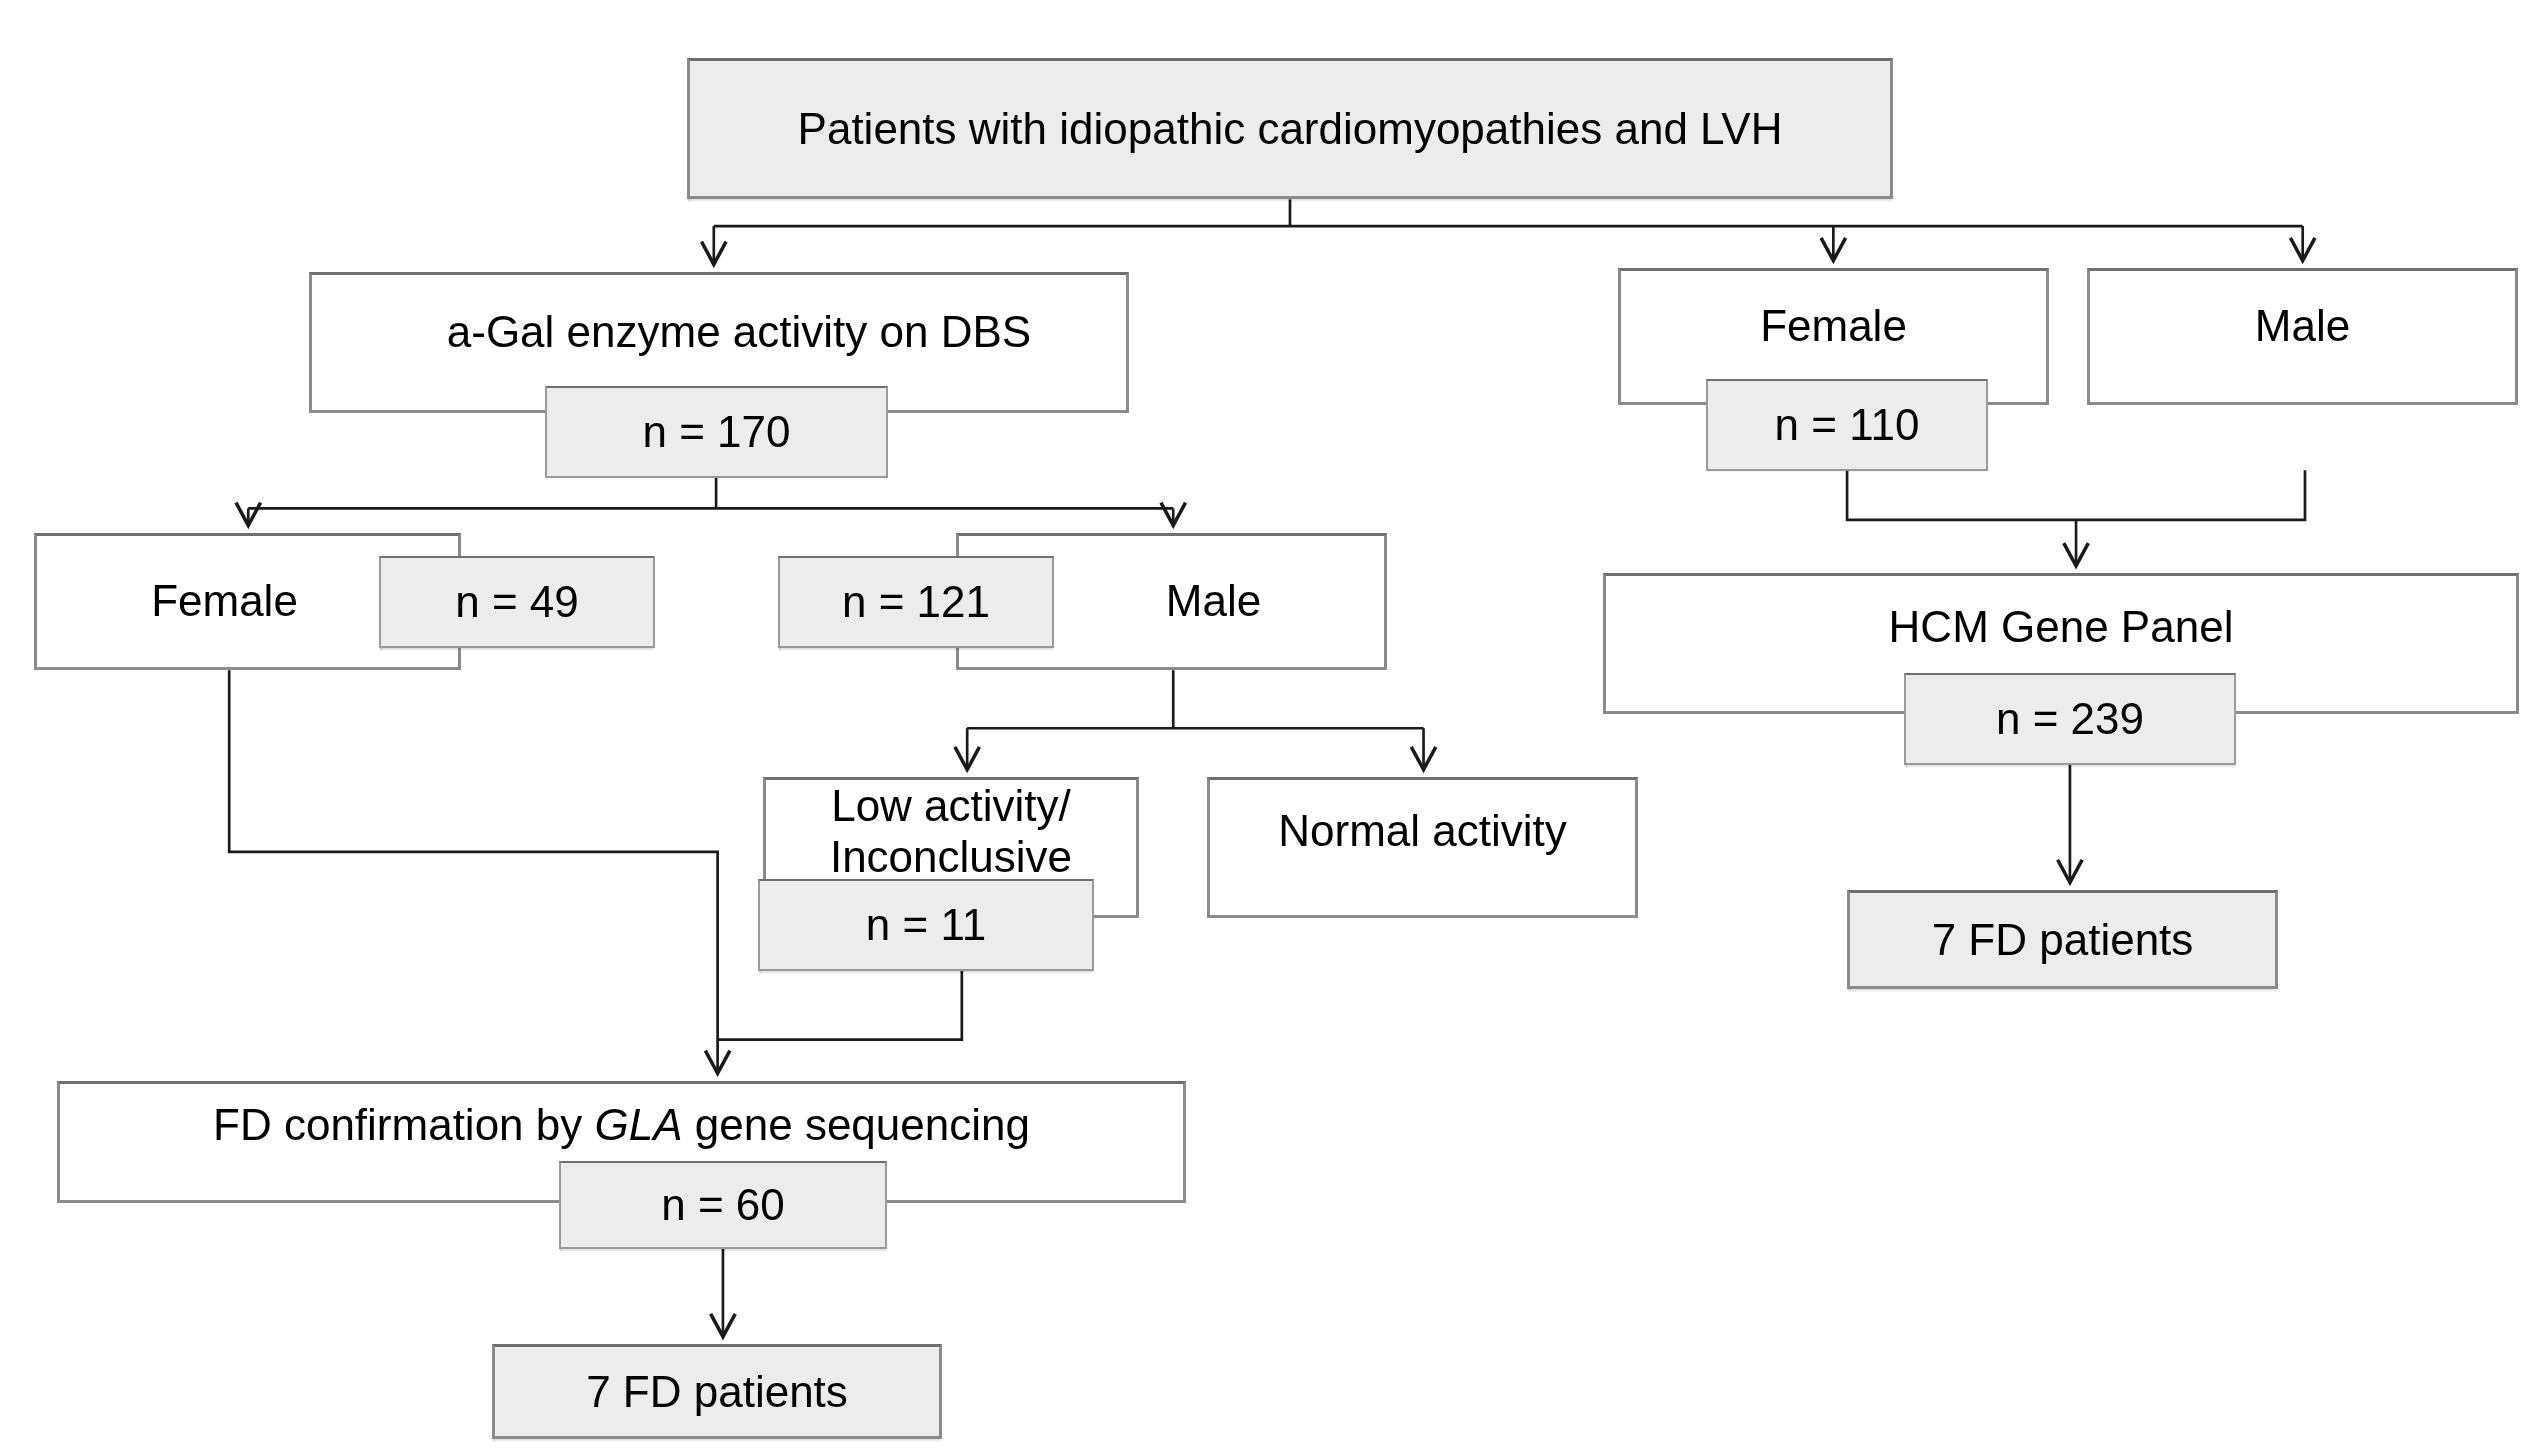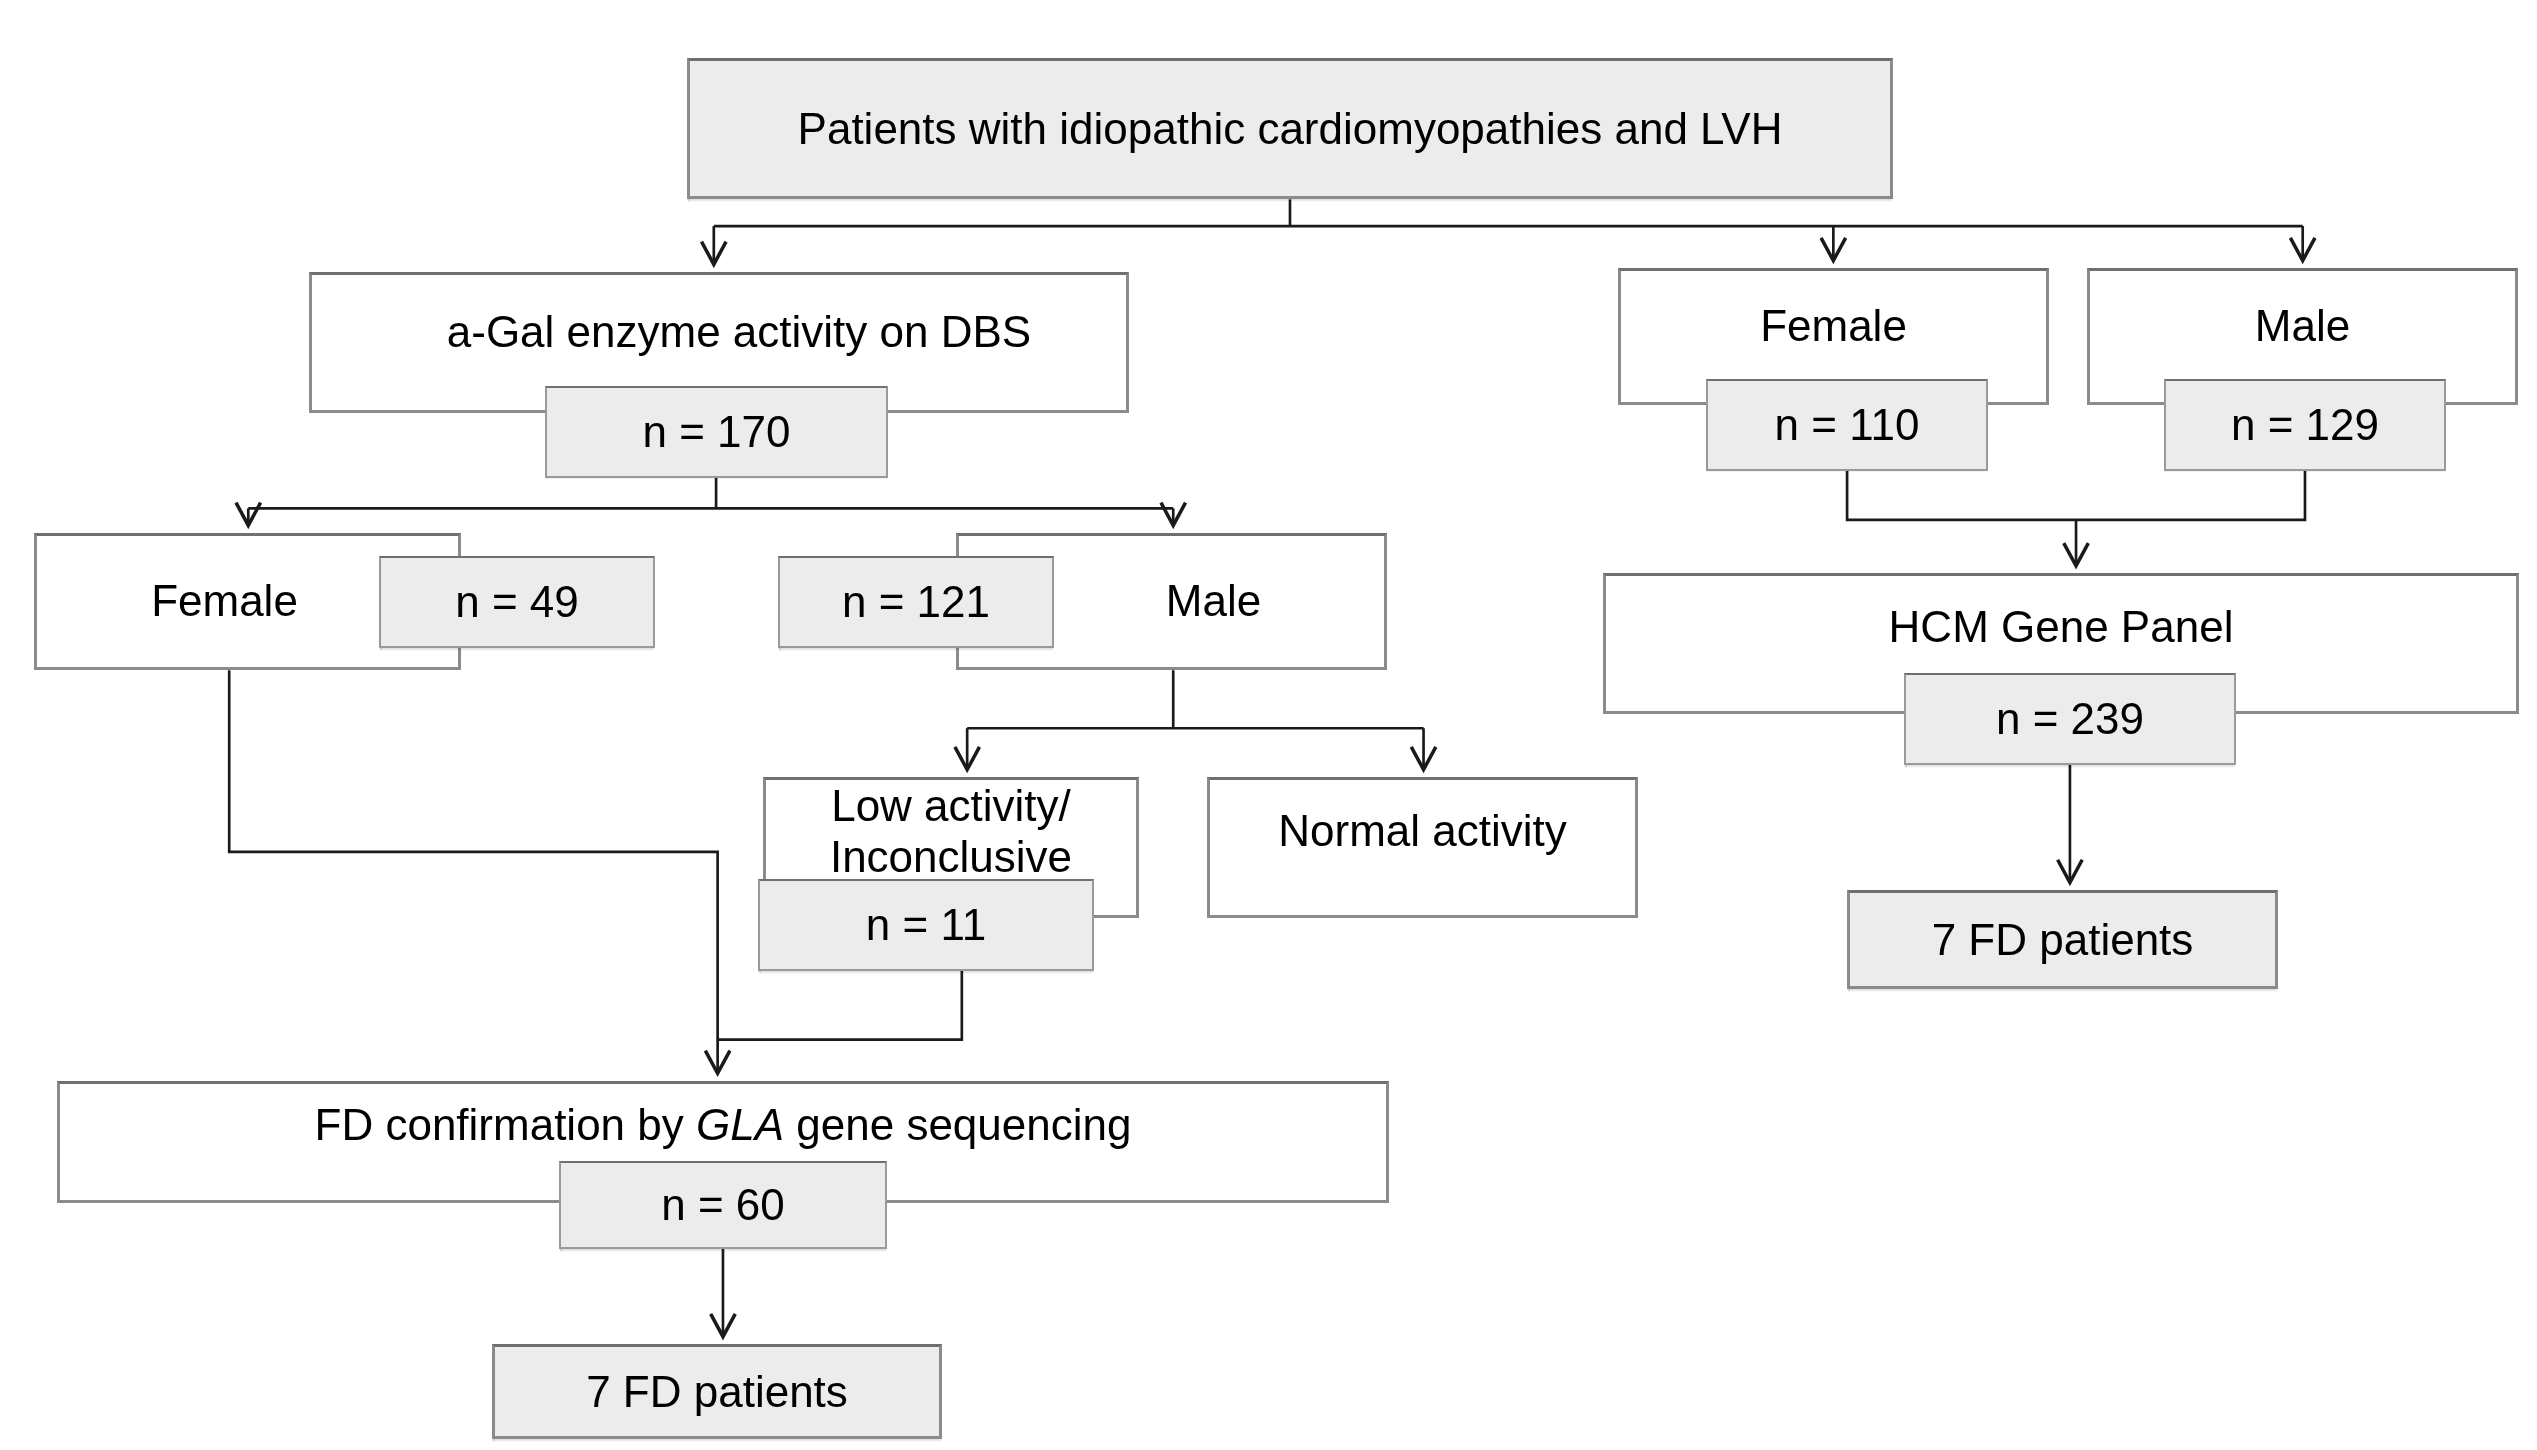--- a/index.html
+++ b/index.html
@@ -103,21 +103,20 @@
   <div class="count" style="left:545px;top:366px;width:343px;height:92px;">n = 170</div>
 
   <div class="box" style="left:1618px;top:248px;width:431px;height:137px;">
     <div class="label-zone" style="height:111px;">Female</div>
   </div>
   <div class="count" style="left:1706px;top:359px;width:282px;height:92px;">n = 110</div>
 
   <div class="box" style="left:2087px;top:248px;width:431px;height:137px;">
     <div class="label-zone" style="height:111px;">Male</div>
   </div>
-  <div class="count" style="left:2164px;top:359px;width:282px;height:92px;">n = 129</div>
 
   <div class="box" style="left:1603px;top:553px;width:916px;height:141px;">
     <div class="label-zone" style="height:103px;">HCM Gene Panel</div>
   </div>
   <div class="count" style="left:1904px;top:653px;width:332px;height:92px;">n = 239</div>
 
   <div class="graybox" style="left:1847px;top:870px;width:431px;height:99px;">
     <span>7 FD patients</span>
   </div>
 
@@ -138,21 +137,21 @@
         <span>Inconclusive</span>
       </span>
     </div>
   </div>
   <div class="count" style="left:758px;top:859px;width:336px;height:92px;">n = 11</div>
 
   <div class="box" style="left:1207px;top:757px;width:431px;height:141px;">
     <div class="label-zone" style="height:103px;">Normal activity</div>
   </div>
 
-  <div class="box" style="left:57px;top:1061px;width:1332px;height:122px;">
+  <div class="box" style="left:57px;top:1061px;width:1129px;height:122px;">
     <div class="label-zone" style="height:82px;">
       <span>
         <span>FD confirmation by </span><span class="italic">GLA</span><span> gene sequencing</span>
       </span>
     </div>
   </div>
   <div class="count" style="left:559px;top:1141px;width:328px;height:88px;">n = 60</div>
 
   <div class="graybox" style="left:492px;top:1324px;width:450px;height:95px;">
     <span>7 FD patients</span>

